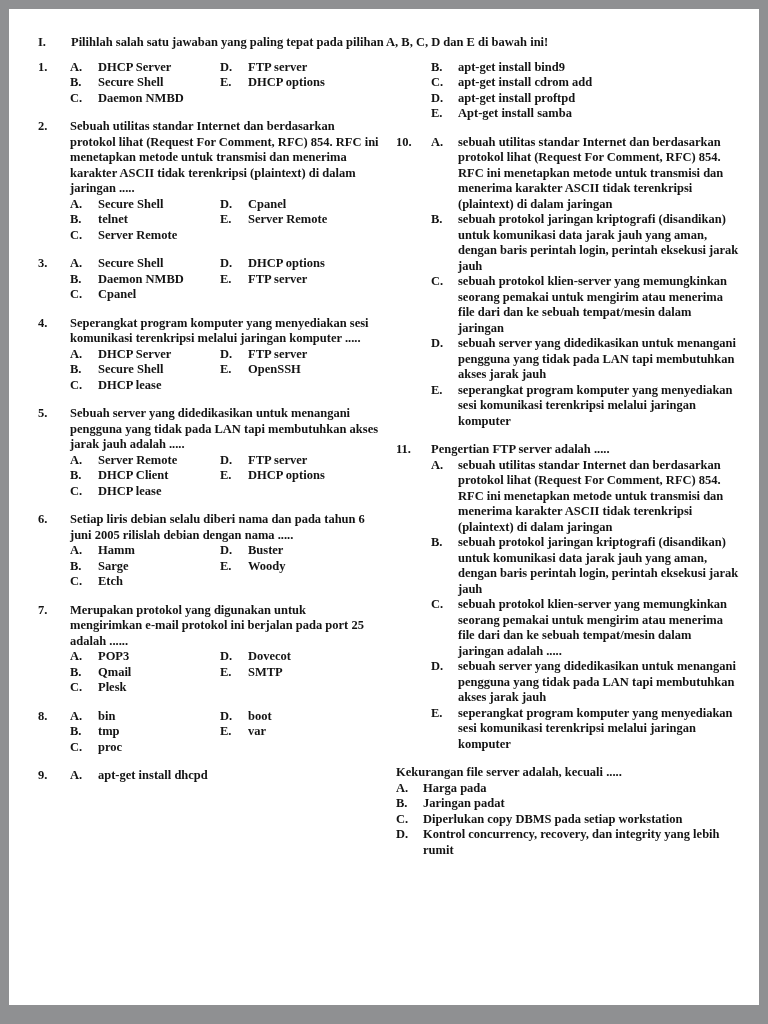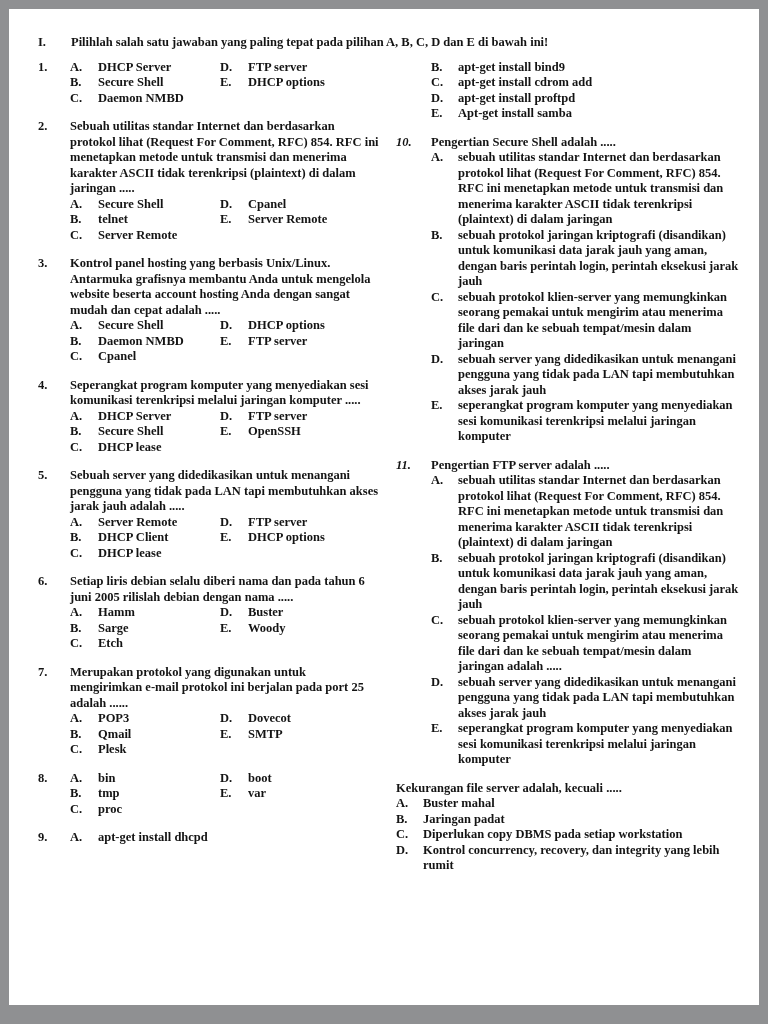--- a/index.html
+++ b/index.html
@@ -21,21 +21,21 @@
     line-height: 15.5px;
   }
   .header { display: flex; margin-bottom: 9px; }
   .header .qnum { width: 33px; }
   .instruction { flex: 1; }
   .columns { display: flex; }
   .col-left { width: 342px; margin-right: 16px; flex: none; }
   .col-right { flex: 1; min-width: 0; }
   .question { display: flex; margin-bottom: 13px; }
   .qnum { flex: none; width: 32px; }
-  .col-right .qnum { width: 35px; font-style: italic; }
+  .col-right .qnum { width: 35px; }
   .qbody { flex: 1; min-width: 0; }
   .ogrid { display: grid; grid-template-columns: 28px 122px 28px 1fr; }
   .orow { display: flex; }
   .oletter { flex: none; width: 28px; }
   .col-right .oletter { width: 27px; }
   .olisttext { flex: 1; min-width: 0; }
 </style>
 </head>
 <body>
 
@@ -81,21 +81,20 @@
               <span class="ocell oletter">C.</span>
               <span class="ocell otext">Server Remote</span>
               <span class="ocell oletter"></span>
               <span class="ocell otext"></span>
             </div>
           </div>
         </div>
         <div class="question">
           <span class="qnum">3.</span>
           <div class="qbody">
-            <div class="qtext">Kontrol panel hosting yang berbasis Unix/Linux. Antarmuka grafisnya membantu Anda untuk mengelola website beserta account hosting Anda dengan sangat mudah dan cepat adalah .....</div>
             <div class="ogrid">
               <span class="ocell oletter">A.</span>
               <span class="ocell otext">Secure Shell</span>
               <span class="ocell oletter">D.</span>
               <span class="ocell otext">DHCP options</span>
               <span class="ocell oletter">B.</span>
               <span class="ocell otext">Daemon NMBD</span>
               <span class="ocell oletter">E.</span>
               <span class="ocell otext">FTP server</span>
               <span class="ocell oletter">C.</span>
@@ -232,21 +231,20 @@
             </div>
             <div class="orow">
               <span class="oletter">E.</span>
               <span class="olisttext">Apt-get install samba</span>
             </div>
           </div>
         </div>
         <div class="question">
           <span class="qnum">10.</span>
           <div class="qbody">
-            <div class="qtext">Pengertian Secure Shell adalah .....</div>
             <div class="orow">
               <span class="oletter">A.</span>
               <span class="olisttext">sebuah utilitas standar Internet dan berdasarkan protokol lihat (Request For Comment, RFC) 854. RFC ini menetapkan metode untuk transmisi dan menerima karakter ASCII tidak terenkripsi (plaintext) di dalam jaringan</span>
             </div>
             <div class="orow">
               <span class="oletter">B.</span>
               <span class="olisttext">sebuah protokol jaringan kriptografi (disandikan) untuk komunikasi data jarak jauh yang aman, dengan baris perintah login, perintah eksekusi jarak jauh</span>
             </div>
             <div class="orow">
               <span class="oletter">C.</span>
@@ -286,21 +284,21 @@
               <span class="oletter">E.</span>
               <span class="olisttext">seperangkat program komputer yang menyediakan sesi komunikasi terenkripsi melalui jaringan komputer</span>
             </div>
           </div>
         </div>
         <div class="question">
           <div class="qbody">
             <div class="qtext">Kekurangan file server adalah, kecuali .....</div>
             <div class="orow">
               <span class="oletter">A.</span>
-              <span class="olisttext">Buster mahal</span>
+              <span class="olisttext">Harga pada</span>
             </div>
             <div class="orow">
               <span class="oletter">B.</span>
               <span class="olisttext">Jaringan padat</span>
             </div>
             <div class="orow">
               <span class="oletter">C.</span>
               <span class="olisttext">Diperlukan copy DBMS pada setiap workstation</span>
             </div>
             <div class="orow">

